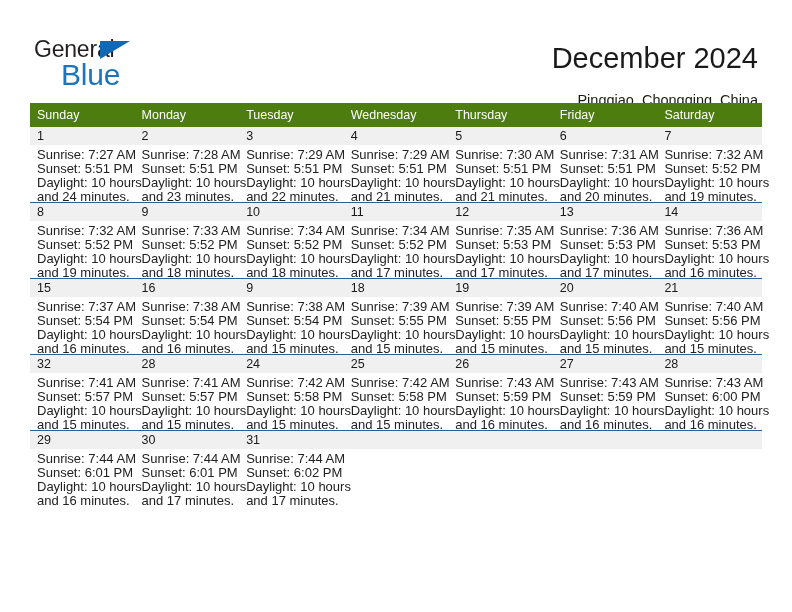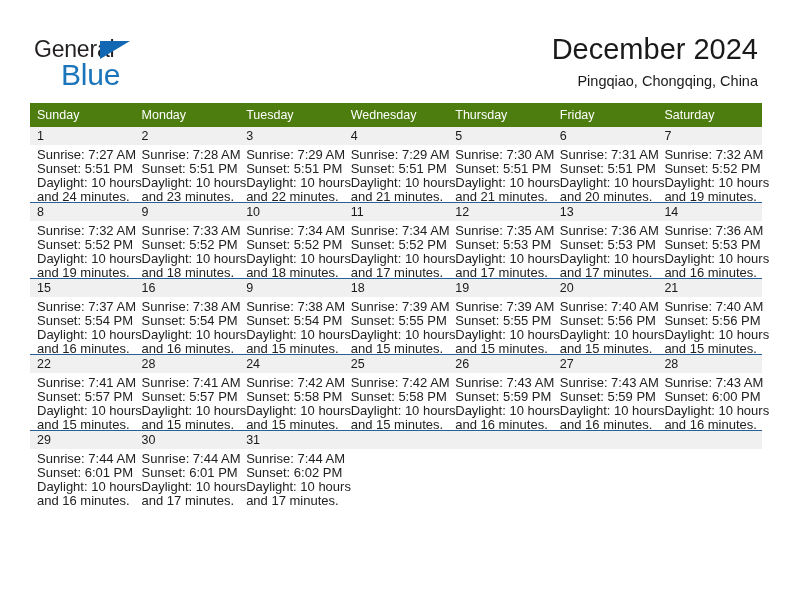--- a/index.html
+++ b/index.html
@@ -68,26 +68,27 @@
     position: absolute;
     right: 34px;
     top: 32px;
     text-align: right;
   }
   .cal-title {
     font-size: 29px;
     color: #1a1a1a;
     line-height: 34px;
     white-space: nowrap;
+    margin-top: 9px;
   }
   .cal-subtitle {
     font-size: 14.5px;
     color: #1a1a1a;
     line-height: 20px;
-    margin-top: 5px;
+    margin-top: 15px;
     white-space: nowrap;
   }
 
   
   .calendar {
     position: absolute;
     left: 30px;
     top: 103px;
     width: 732px;
     border-collapse: collapse;
@@ -375,21 +376,21 @@
             <div>Sunrise: 7:40 AM</div>
             <div>Sunset: 5:56 PM</div>
             <div>Daylight: 10 hours</div>
             <div>and 15 minutes.</div>
           </div>
         </td>
       </tr>
 
       <tr class="week-row">
         <td>
-          <div class="daynum">22</div>
+          <div class="daynum">32</div>
           <div class="details">
             <div>Sunrise: 7:41 AM</div>
             <div>Sunset: 5:57 PM</div>
             <div>Daylight: 10 hours</div>
             <div>and 15 minutes.</div>
           </div>
         </td>
         <td>
           <div class="daynum">28</div>
           <div class="details">

